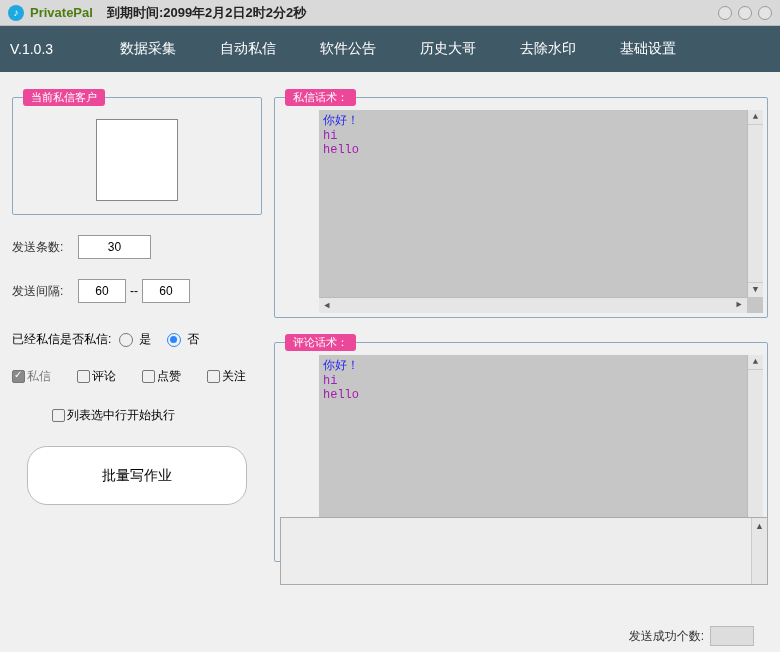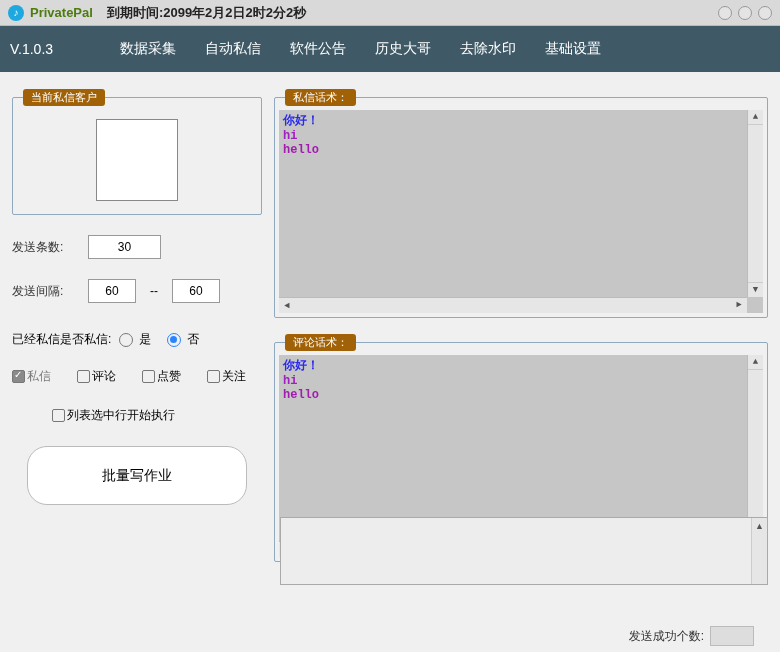--- a/index.html
+++ b/index.html
@@ -7,34 +7,34 @@
 
 .titlebar { background: #d9d9d9; height: 26px; display: flex; align-items: center; padding: 0 8px; border-bottom: 1px solid #bbb; }
 .titlebar .logo { width: 16px; height: 16px; border-radius: 50%; background: #1fa8e0; display: inline-flex; align-items: center; justify-content: center; margin-right: 6px; color: #fff; font-size: 10px; }
 .titlebar .app-title { font-weight: bold; font-size: 13px; color: #4d7c0f; }
 .titlebar .expire { margin-left: 14px; font-weight: bold; font-size: 13px; color: #222; }
 .titlebar .spacer { flex: 1; }
 .titlebar .win-btn { width: 14px; height: 14px; border-radius: 50%; border: 1px solid #999; margin-left: 6px; background: #e4e4e4; }
 
 .topbar { background: #3f5a66; height: 46px; display: flex; align-items: center; color: #fff; padding: 0 10px; }
 .topbar .version { font-size: 14px; min-width: 110px; }
-.topbar .nav { display: flex; gap: 29px; }
+.topbar .nav { display: flex; gap: 44px; }
 .topbar .nav-item { font-size: 14px; cursor: pointer; }
 
 .content { display: flex; padding: 17px 12px 8px 12px; gap: 12px; height: 498px; }
 
 fieldset { border: 1px solid #8faac0; border-radius: 2px; padding: 4px; position: relative; }
-legend { background: #a16207; color: #fff; font-size: 11px; padding: 1px 8px; border-radius: 3px; margin-left: 6px; }
+legend { background: #ec4899; color: #fff; font-size: 11px; padding: 1px 8px; border-radius: 3px; margin-left: 6px; }
 
 .left-col { width: 250px; display: flex; flex-direction: column; }
 
 .client-box .inner { height: 100px; display: flex; align-items: center; justify-content: center; }
 .client-box .avatar { width: 82px; height: 82px; border: 1px solid #888; background: #fff; }
 
-.form-row { display: flex; align-items: center; margin-top: 20px; gap: 10px; }
+.form-row { display: flex; align-items: center; margin-top: 20px; gap: 0; }
 .form-row label { width: 66px; text-align: left; color: #333; }
 .num-input { width: 73px; height: 24px; border: 1px solid #999; text-align: center; font-size: 12px; background: #fff; }
 .num-input.small { width: 48px; }
 .sep { padding: 0 4px; }
 
 .radio-row { display: flex; align-items: center; margin-top: 28px; gap: 4px; }
 .radio-row .lbl { margin-right: 4px; }
 .radio { width: 14px; height: 14px; border-radius: 50%; border: 1.5px solid #777; display: inline-block; position: relative; margin-right: 2px; vertical-align: middle; }
 .radio.checked { border-color: #2a84ff; }
 .radio.checked::after { content: ""; width: 7px; height: 7px; background: #2a84ff; border-radius: 50%; position: absolute; top: 2px; left: 2px; }
@@ -45,21 +45,21 @@
 .check.checked::after { content: "✓"; color: #fff; font-size: 10px; position: absolute; top: -2px; left: 1px; }
 .check-lbl.disabled { color: #7a7a7a; }
 
 .single-check { margin-top: 22px; display: flex; align-items: center; justify-content: flex-start; padding-left: 40px; }
 
 .big-btn { margin-top: 22px; width: 220px; height: 59px; border: 1px solid #bbb; border-radius: 20px; background: #fff; font-size: 14px; cursor: pointer; align-self: center; }
 
 .right-col { flex: 1; display: flex; flex-direction: column; gap: 16px; }
 
 .msg-box { flex: 1; display: flex; flex-direction: column; }
-.msg-area { flex: 1; background: #c6c6c6; position: relative; overflow: hidden; font-family: "Courier New", monospace; font-size: 12px; font-weight: bold; }
+.msg-area { flex: 1; background: #c6c6c6; position: relative; overflow: hidden; font-family: "Courier New", monospace; font-size: 12px; font-weight: normal; margin-left: 40px; }
 .msg-area .line1 { color: #2a2aee; padding: 2px 4px 0 4px; }
 .msg-area .line2 { color: #a020c0; padding: 0 4px; }
 .msg-area .line3 { color: #a21caf; padding: 0 4px; }
 
 .vscroll { position: absolute; right: 0; top: 0; width: 16px; height: calc(100% - 16px); background: #e6e6e6; border-left: 1px solid #bbb; }
 .vscroll .up, .vscroll .down { height: 15px; display: flex; align-items: center; justify-content: center; color: #555; font-size: 9px; }
 .vscroll .up { border-bottom: 1px solid #ccc; }
 .vscroll .down { position: absolute; bottom: 0; width: 100%; border-top: 1px solid #ccc; }
 
 .hscroll { position: absolute; left: 0; bottom: 0; height: 16px; width: calc(100% - 16px); background: #e6e6e6; border-top: 1px solid #bbb; }

